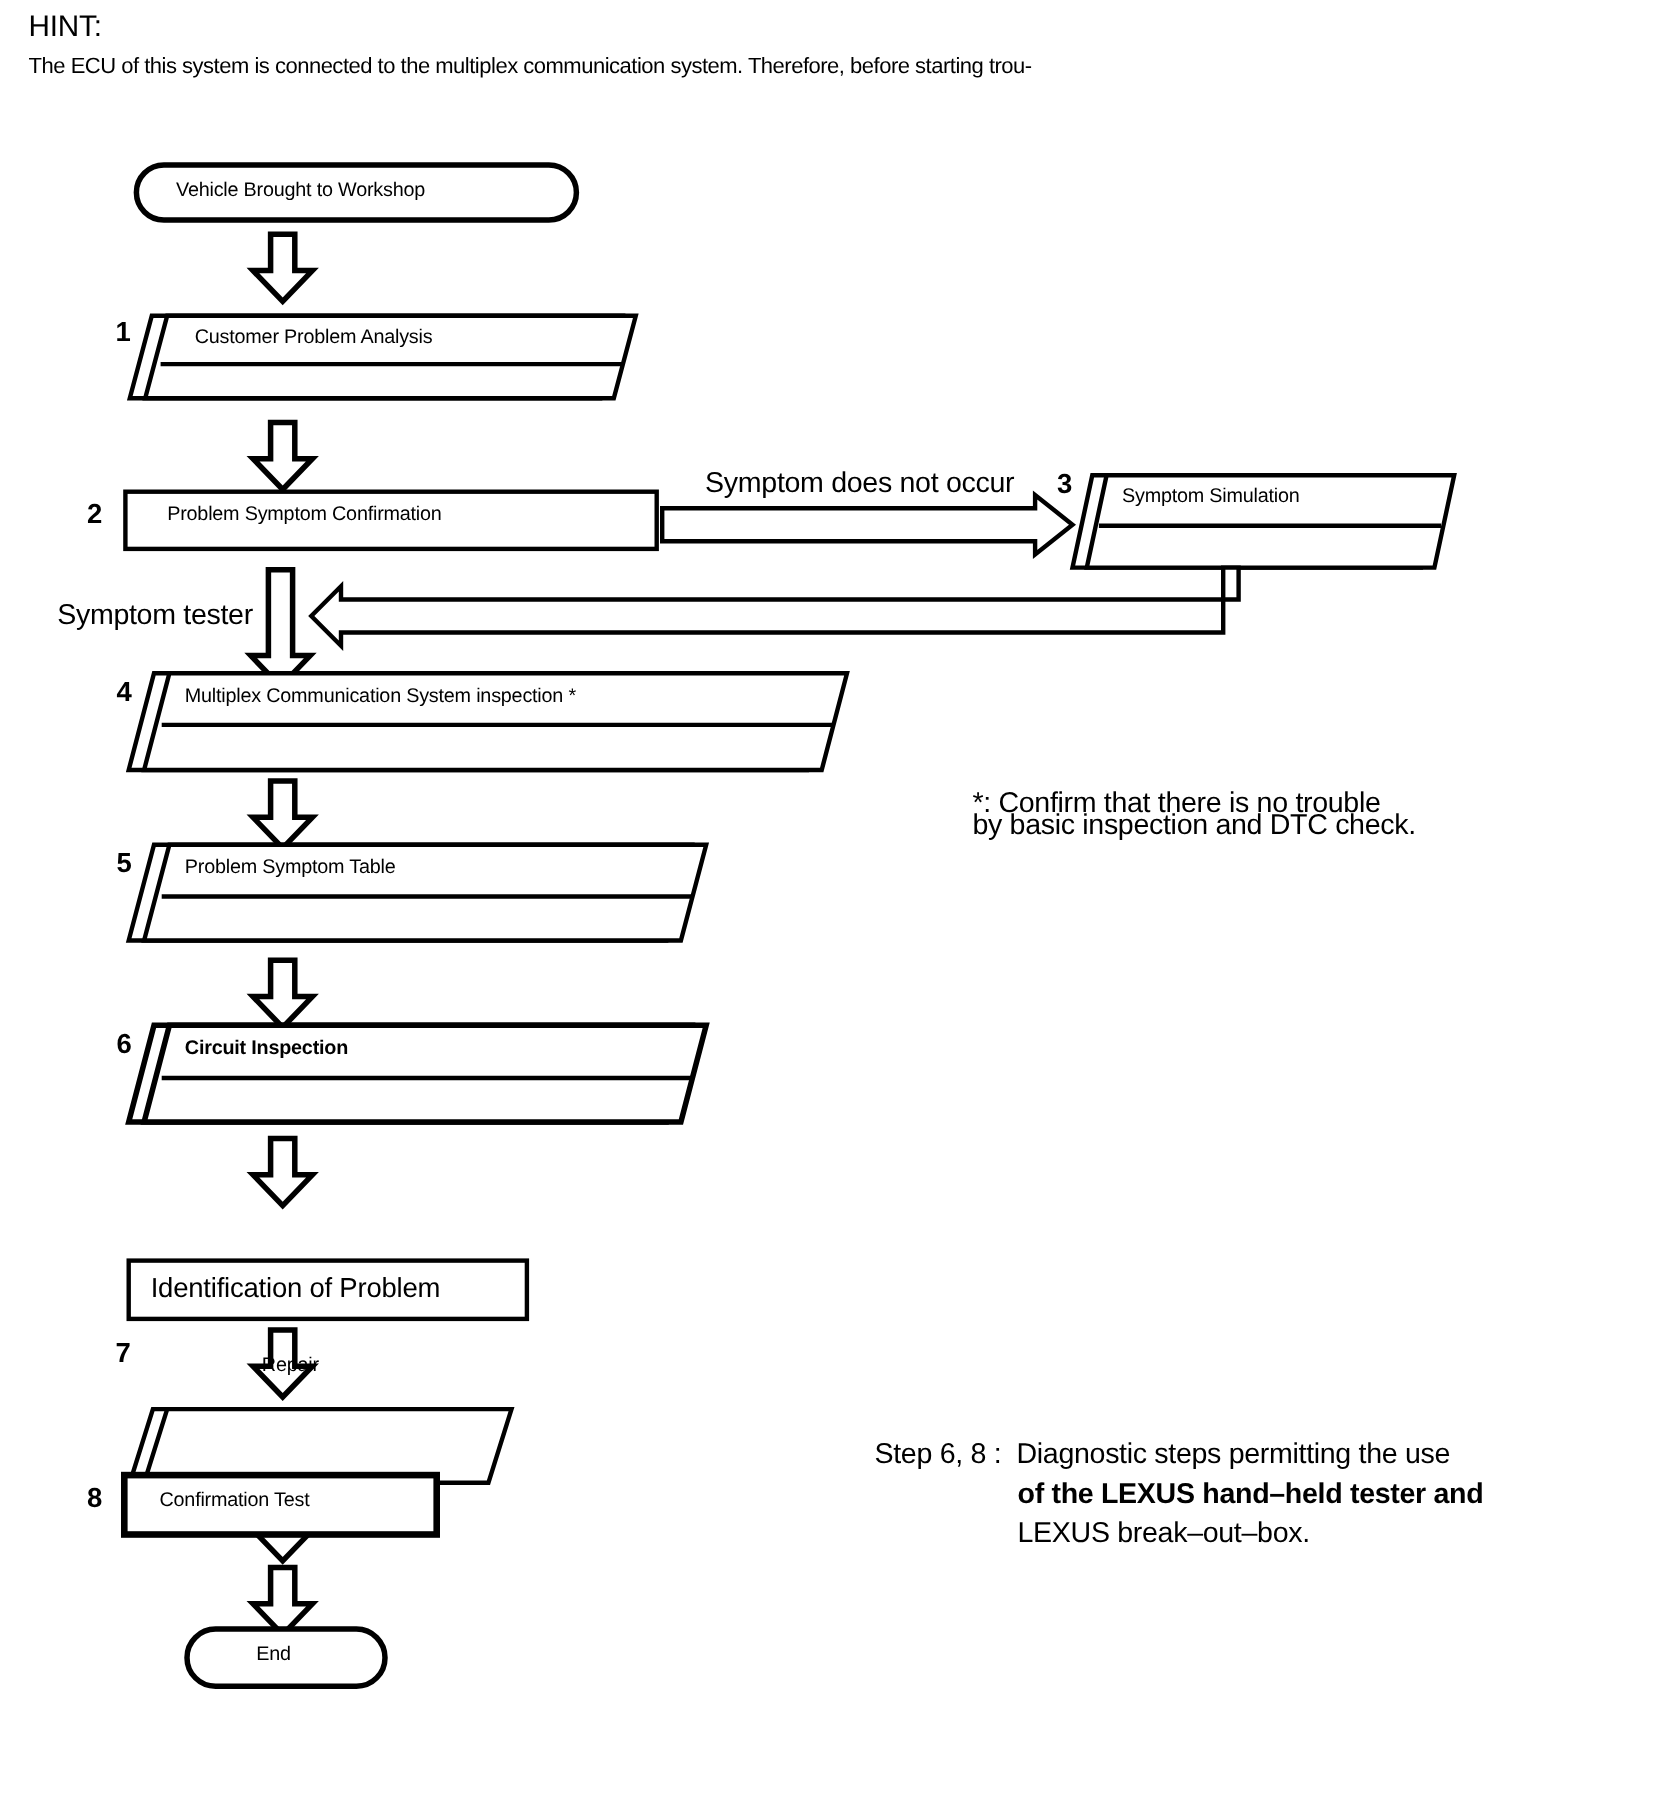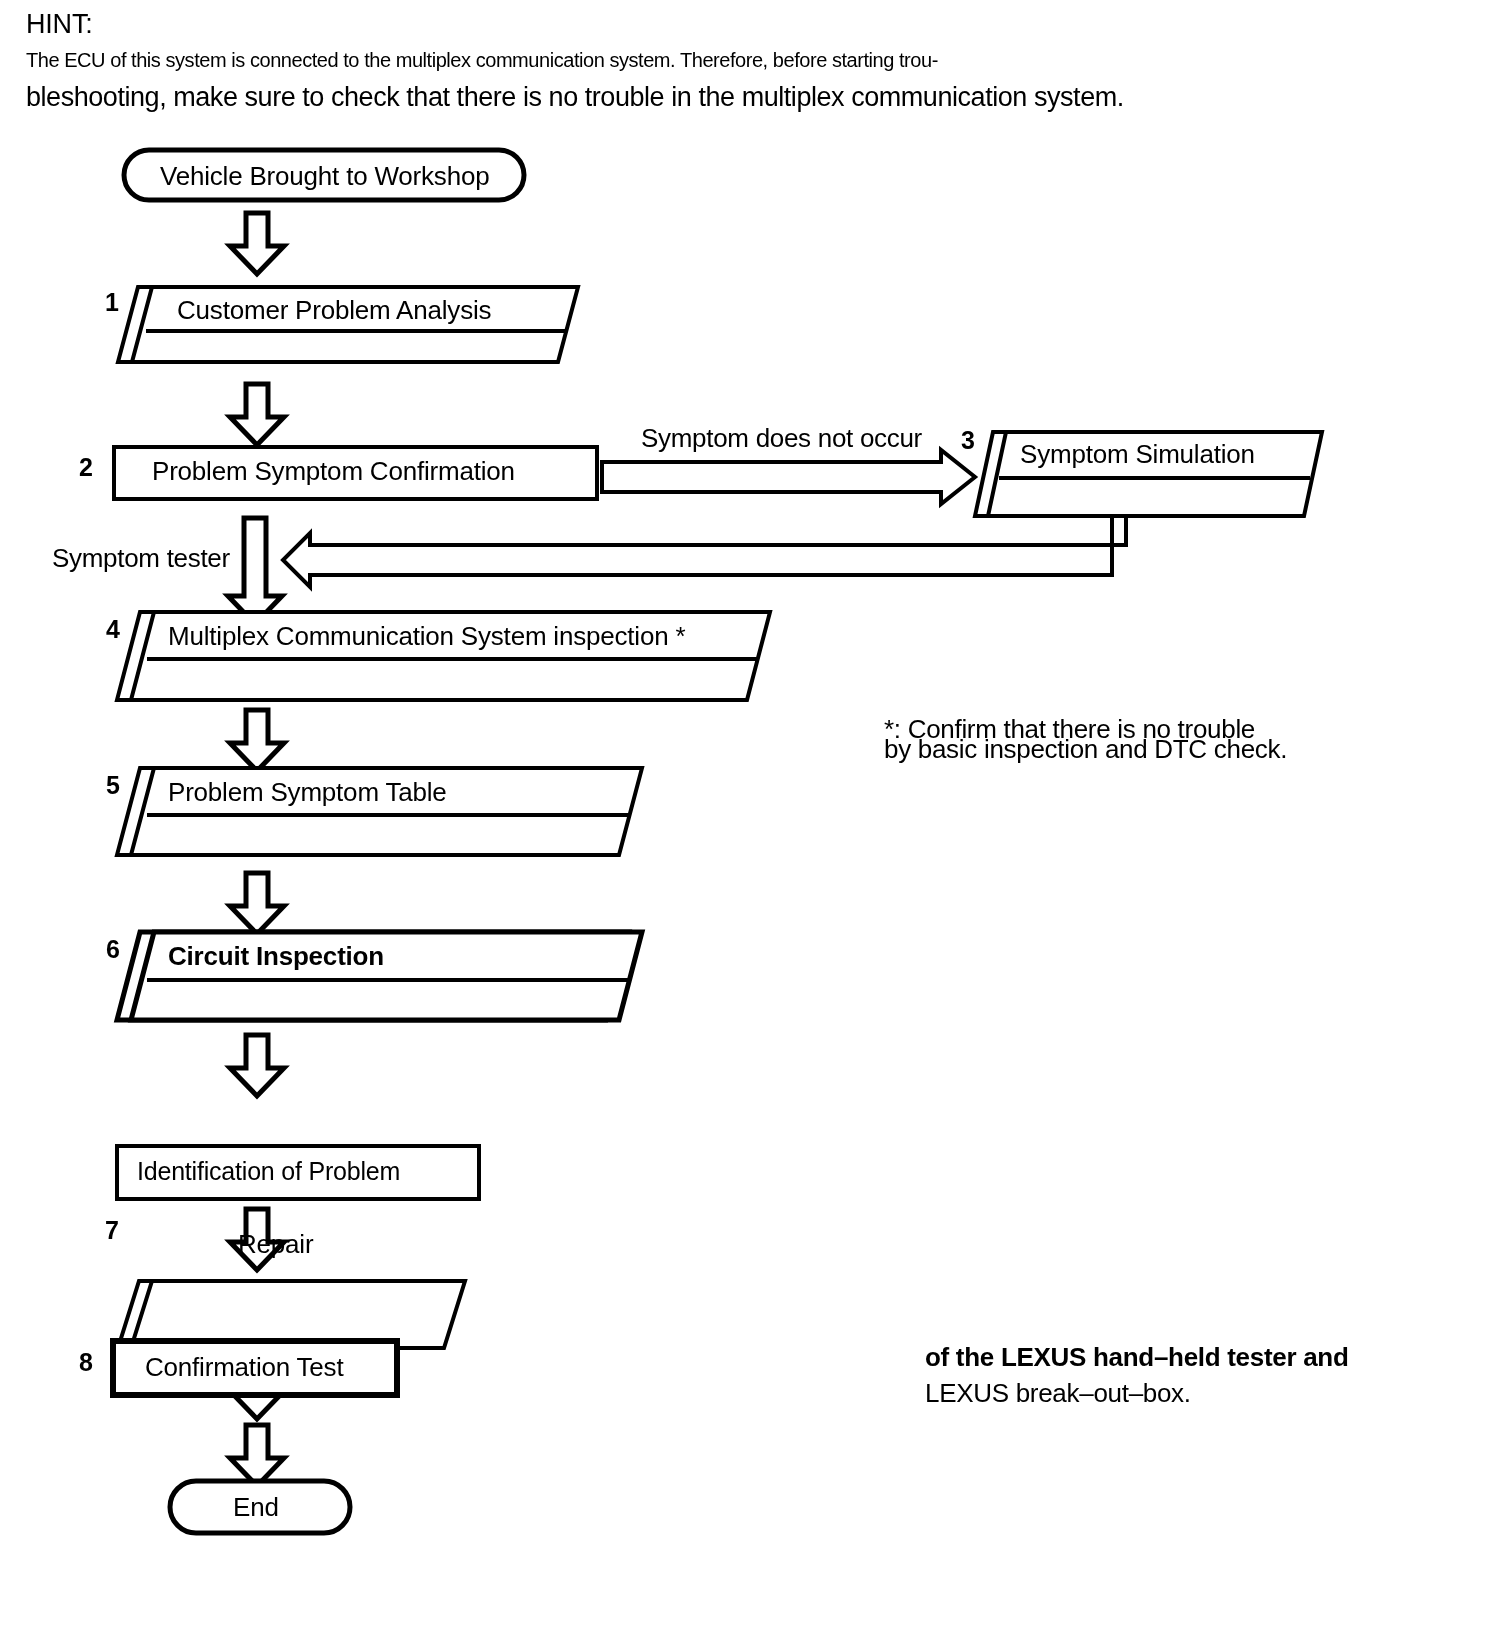--- a/index.html
+++ b/index.html
@@ -38,21 +38,21 @@
   #hint-body {
     font-size: 20px;
     line-height: 37px;
     letter-spacing: -0.45px;
     width: 1420px;
   }
 
   
   .node-text {
     position: absolute;
-    font-size: 26px;
+    font-size: 18px;
     letter-spacing: -0.2px;
     white-space: nowrap;
     line-height: 1;
   }
   .node-text.bold { font-weight: bold; }
 
   .step-num {
     position: absolute;
     font-size: 25px;
     font-weight: bold;
@@ -79,21 +79,20 @@
   svg { display: block; }
 </style>
 </head>
 <body>
 
 <div id="stage">
 
   <div id="hint-block" class="abs">
     <div id="hint-label">HINT:</div>
     <div id="hint-body">The ECU of this system is connected to the multiplex communication system. Therefore, before starting trou-</div>
-    <div id="hint-body2" style="font-size:27px;line-height:37px;letter-spacing:-0.45px;">bleshooting, make sure to check that there is no trouble in the multiplex communication system.</div>
   </div>
 
   <svg class="abs" style="left:0px; top:0px;" width="1504" height="1648" viewBox="0 0 1504 1648">
 
     <defs>
 
       <g id="dnArrow">
         <path d="M -11,-30 L 11,-30 L 11,3 L 27,3 L 0,31 L -27,3 L -11,3 Z" fill="#ffffff" stroke="#000000" stroke-width="5" stroke-linejoin="miter"></path>
       </g>
     </defs>
@@ -210,16 +209,17 @@
   <div class="node-text" style="left:238px; top:1231px;">Repair</div>
 
   <div class="step-num" style="left:79px; top:1350px;">8</div>
   <div class="node-text" style="left:145px; top:1354px;">Confirmation Test</div>
 
   <div class="node-text" style="left:233px; top:1494px;">End</div>
 
   <div class="note" style="left:884px; top:695px;margin-top:16px;">*: Confirm that there is no trouble</div>
   <div class="note" style="left:884px; top:731px;">by basic inspection and DTC check.</div>
 
+  <div class="note" style="left:795px; top:1303px;">Step 6, 8 :  Diagnostic steps permitting the use</div>
   <div class="note" style="left:925px; top:1339px;font-weight:bold;">of the LEXUS hand–held tester and</div>
   <div class="note" style="left:925px; top:1375px;">LEXUS break–out–box.</div>
 
 </div>
 
 </body></html>

